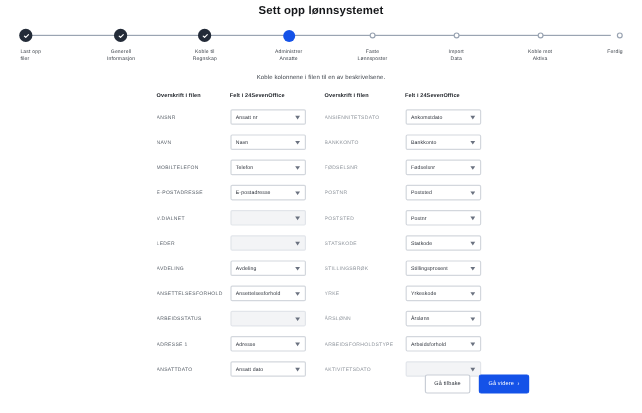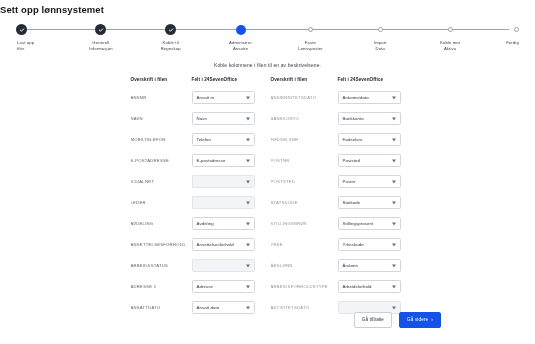--- a/index.html
+++ b/index.html
@@ -16,20 +16,21 @@
   }
   .page {
     position: relative;
     width: 535px;
     height: 344px;
     background: #ffffff;
   }
 
   
   .page-title {
+    text-align: center;
     font-size: 9.5px;
     font-weight: bold;
     letter-spacing: .1px;
     color: #15171a;
     padding-top: 4px;
     line-height: 12px;
   }
 
   
   .stepper {

